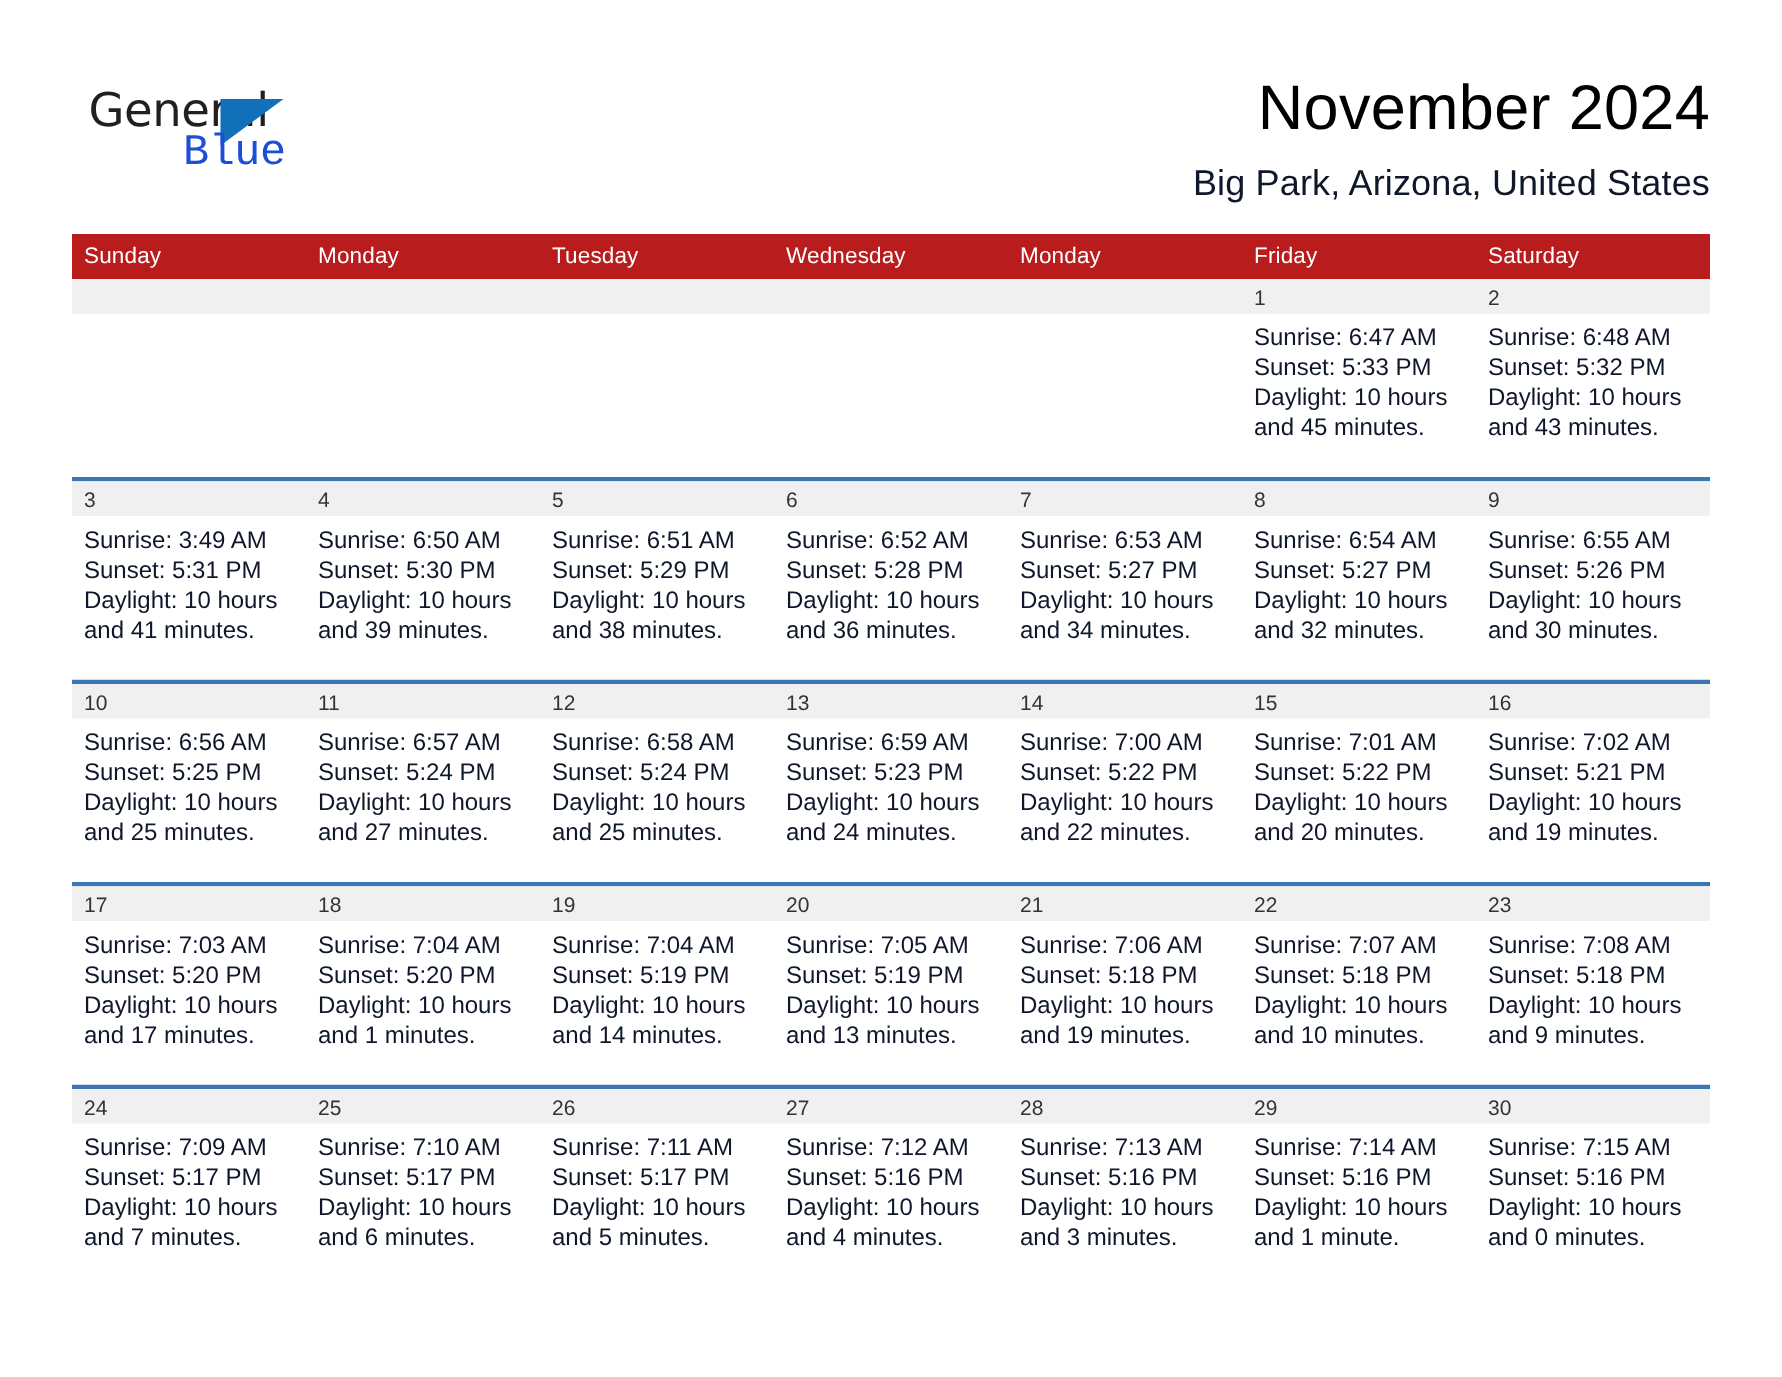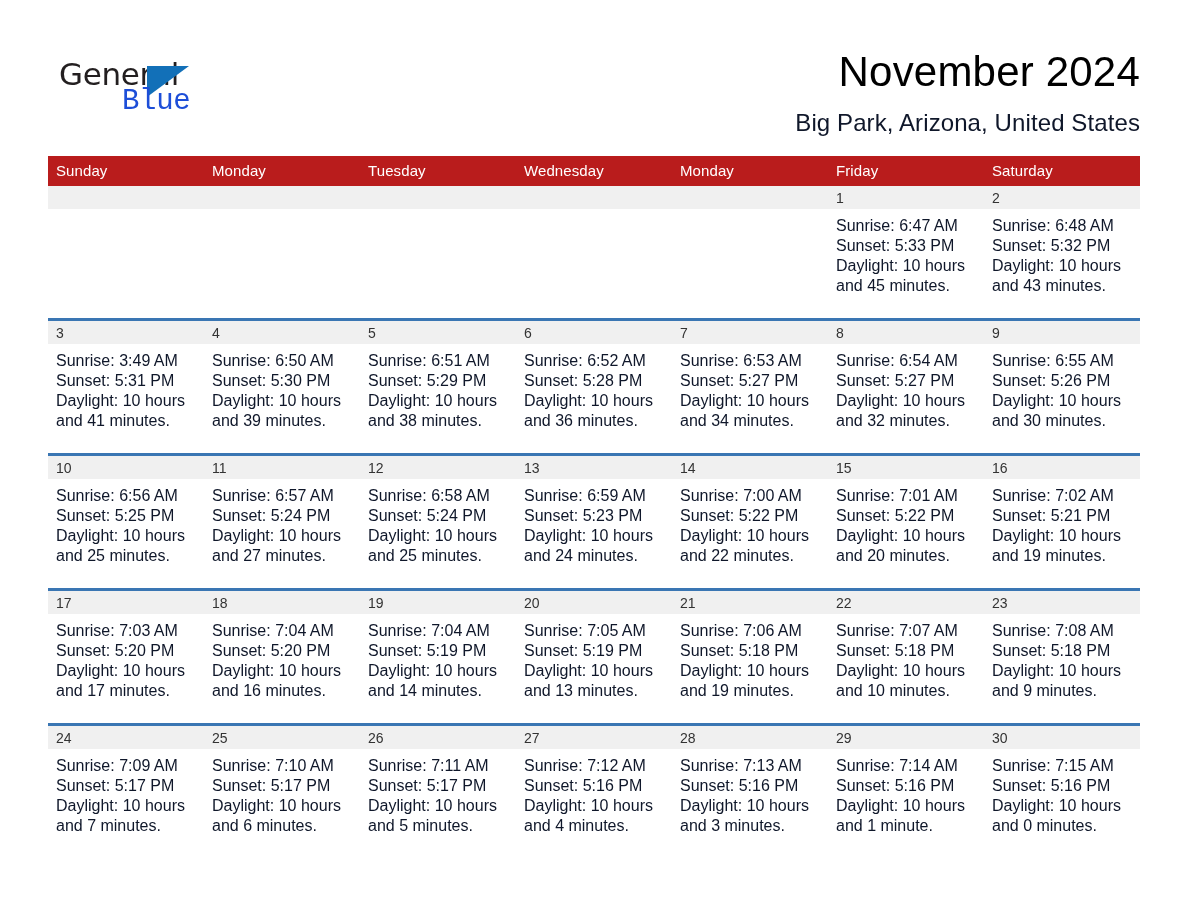--- a/index.html
+++ b/index.html
@@ -418,21 +418,21 @@
               </div>
             </div>
           </td>
           <td>
             <div class="cell">
               <div class="cell-head">18</div>
               <div class="cell-body">
                 <div>Sunrise: 7:04 AM</div>
                 <div>Sunset: 5:20 PM</div>
                 <div>Daylight: 10 hours</div>
-                <div>and 16 minutes.</div>
+                <div>and 1 minutes.</div>
               </div>
             </div>
           </td>
           <td>
             <div class="cell">
               <div class="cell-head">19</div>
               <div class="cell-body">
                 <div>Sunrise: 7:04 AM</div>
                 <div>Sunset: 5:19 PM</div>
                 <div>Daylight: 10 hours</div>

